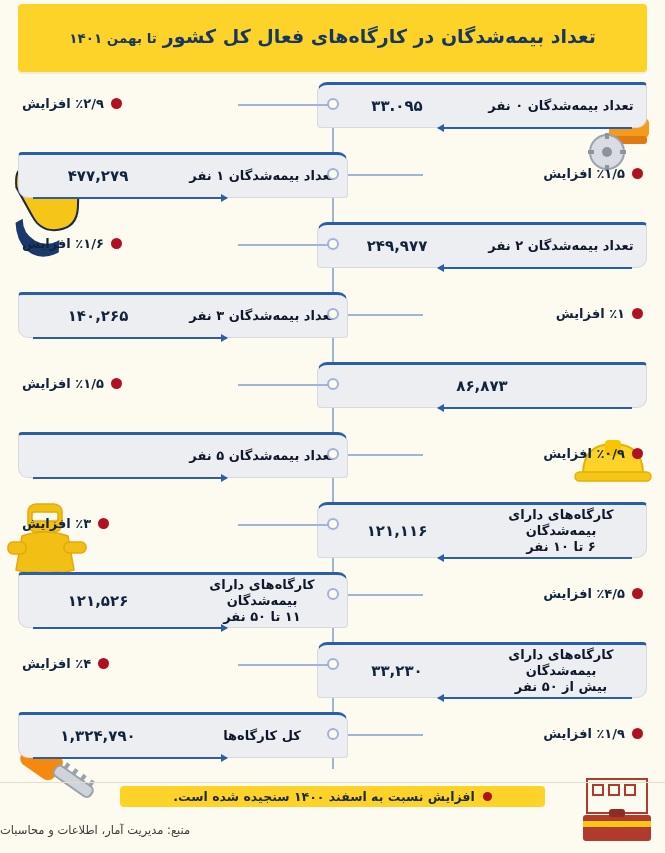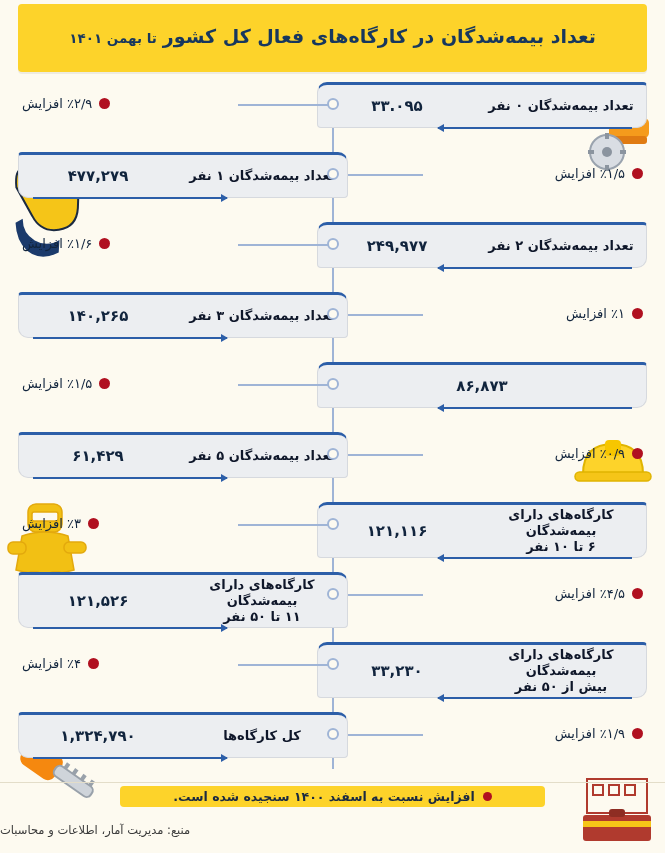--- a/index.html
+++ b/index.html
@@ -76,21 +76,21 @@
     content:"";position:absolute;width:0;height:0;
     border-top:4px solid transparent;border-bottom:4px solid transparent;
     bottom:-5px;
   }
   .card.rt .arrow:after{left:-1px;border-right:7px solid #2c5ea8;}
   .card.lf .arrow:after{right:-1px;border-left:7px solid #2c5ea8;}
 
   
   .delta{
     position:absolute;display:flex;align-items:center;gap:7px;
-    font-size:13px;font-weight:normal;color:#11243d;top:14px;
+    font-size:13px;font-weight:bold;color:#11243d;top:14px;
   }
   .delta .dot{width:11px;height:11px;border-radius:50%;background:#b01020;display:inline-block;}
   .delta.left{left:22px;}
   .delta.right{right:22px;}
 
   
   .conn{position:absolute;height:2px;background:#9fb4d6;top:22px;}
 
   
   .footnote{
@@ -248,21 +248,20 @@
     <div class="delta left">
       <span class="dot"></span>
       <span>٪۱/۵ افزایش</span>
     </div>
     <div class="conn" style="right:333px;left:238px;"></div>
   </div>
 
   <div class="row" style="top:432px;">
     <div class="card lf">
       <div class="label">تعداد بیمه‌شدگان ۵ نفر</div>
-      <div class="value">۶۱,۴۲۹</div>
       <div class="arrow"></div>
     </div>
     <div class="delta right">
       <span class="dot"></span>
       <span>٪۰/۹ افزایش</span>
     </div>
     <div class="conn" style="left:348px;right:242px;"></div>
   </div>
 
   <div class="row" style="top:502px;">

